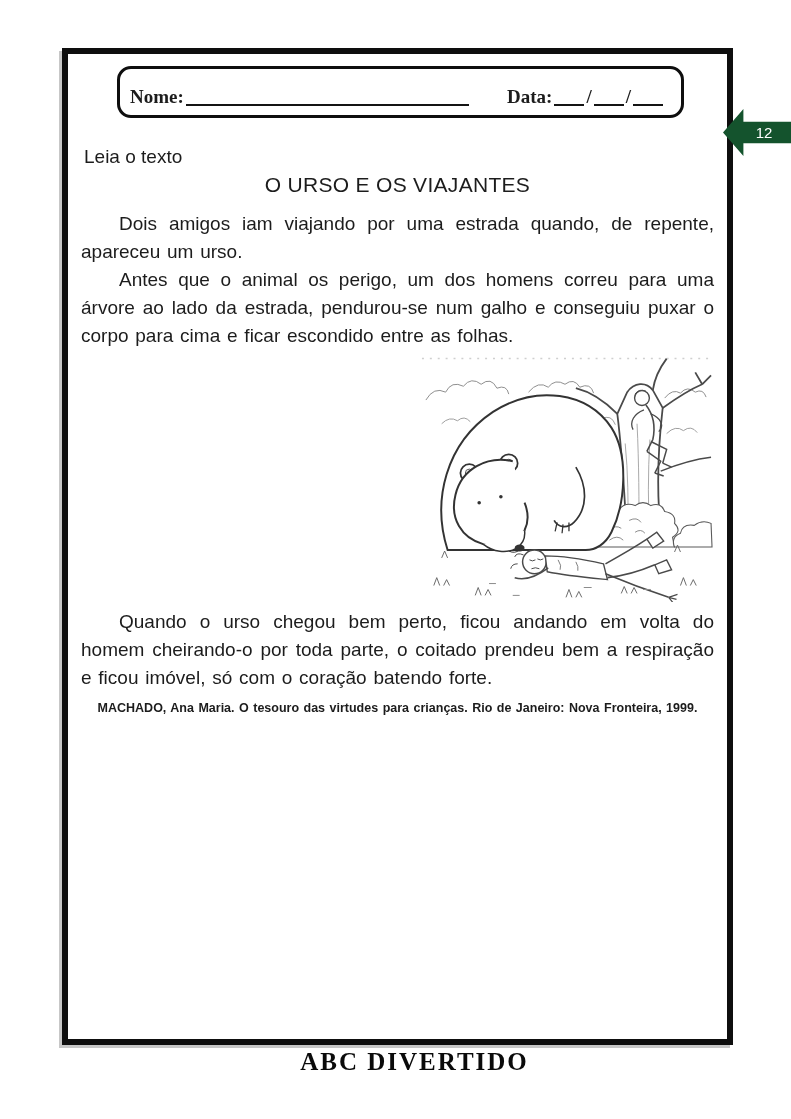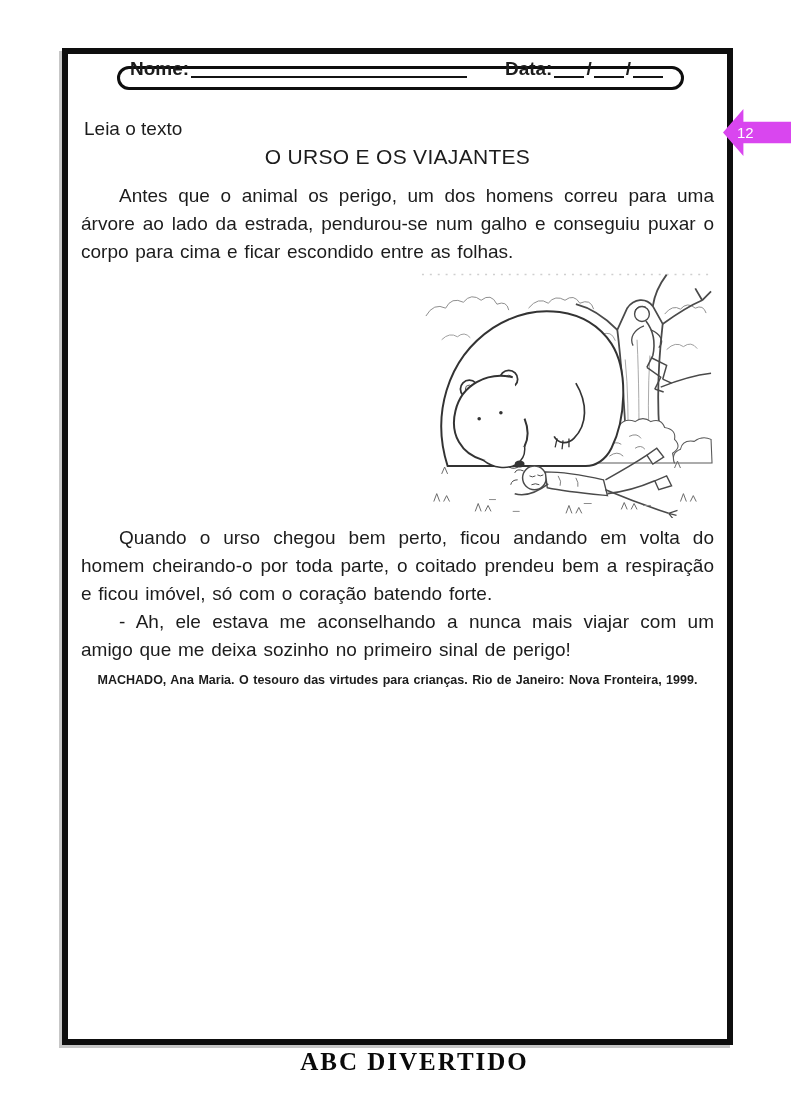--- a/index.html
+++ b/index.html
@@ -26,29 +26,30 @@
     width: 671px;
     height: 997px;
     border: 6px solid #0e0e0e;
     box-sizing: border-box;
     background: #fff;
     box-shadow: -3px 3px 0 #c7c7c7;
     padding: 7px 13px 0 13px;
   }
   .name-box {
     margin: 5px 30px 0 36px;
-    height: 24px;
+    height: 52px;
     border: 3px solid #0e0e0e;
     border-radius: 14px;
     box-sizing: border-box;
     display: flex;
     align-items: flex-end;
     padding: 4px 16px 8px 10px;
     font-size: 19px;
     font-weight: 700;
+    font-family: Liberation Serif, serif;
   }
   .name-box .label { white-space: nowrap; line-height: 20px; }
   .fill-line {
     flex: 1 1 auto;
     border-bottom: 2px solid #141414;
     height: 18px;
     margin: 0 6px 1px 2px;
   }
   .date-group { display: flex; align-items: flex-end; margin-left: 32px; }
   .date-seg {
@@ -111,24 +112,25 @@
     position: absolute;
     right: 0;
     top: 109px;
     width: 68px;
     height: 47px;
     z-index: 5;
   }
   .page-tab .arrow {
     width: 100%;
     height: 100%;
-    background: #d946ef;
+    background: #14532d;
     clip-path: polygon(0% 50%, 30% 0%, 30% 27%, 100% 27%, 100% 73%, 30% 73%, 30% 100%);
     display: flex;
     align-items: center;
+    justify-content: center;
   }
   .page-tab .num {
     color: #ffffff;
     font-size: 15px;
     padding-left: 14px;
   }
 </style>
 </head>
 <body>
 
@@ -147,20 +149,21 @@
         <span class="slash">/</span>
         <span class="date-seg"></span>
       </span>
     </div>
 
     <div class="instruction">Leia o texto</div>
 
     <div class="story-title">O URSO E OS VIAJANTES</div>
 
     <div class="story">
+      <p>Dois amigos iam viajando por uma estrada quando, de repente, apareceu um urso.</p>
       <p>Antes que o animal os perigo, um dos homens correu para uma árvore ao lado da estrada, pendurou-se num galho e conseguiu puxar o corpo para cima e ficar escondido entre as folhas.</p>
 
       <div class="illustration">
         <svg viewBox="0 0 300 252" xmlns="http://www.w3.org/2000/svg">
 
           <path d="M4,6 H296" stroke="#cfcfcf" stroke-width="1.5" stroke-dasharray="2 6" fill="none"></path>
 
           <path d="M8,48 q8,-14 20,-8 q6,-12 18,-6 q8,-10 18,-2 q10,-8 16,4 q10,-4 12,6" fill="none" stroke="#8d8d8d" stroke-width="1"></path>
           <path d="M112,40 q10,-12 20,-5 q7,-9 17,-3 q9,-7 15,3 q11,-5 14,6" fill="none" stroke="#8d8d8d" stroke-width="1"></path>
           <path d="M250,46 q8,-10 16,-5 q7,-8 15,-1 q8,-4 11,5" fill="none" stroke="#8d8d8d" stroke-width="1"></path>
@@ -224,21 +227,20 @@
           <path d="M58,246 l3,-8 3,8 m4,0 l3,-6 3,6" fill="none" stroke="#6a6a6a" stroke-width="1"></path>
           <path d="M150,248 l3,-8 3,8 m4,0 l3,-6 3,6" fill="none" stroke="#6a6a6a" stroke-width="1"></path>
           <path d="M206,244 l3,-7 3,7 m4,0 l3,-6 3,6" fill="none" stroke="#6a6a6a" stroke-width="1"></path>
           <path d="M266,236 l3,-8 3,8 m4,0 l3,-6 3,6" fill="none" stroke="#6a6a6a" stroke-width="1"></path>
           <path d="M24,208 l3,-7 3,7 m230,-6 l3,-7 3,7" fill="none" stroke="#6a6a6a" stroke-width="1"></path>
           <path d="M72,234 h7 M168,238 h8 M228,240 h8 M96,246 h7" fill="none" stroke="#8a8a8a" stroke-width="1"></path>
         </svg>
       </div>
 
       <p class="clear-float">Quando o urso chegou bem perto, ficou andando em volta do homem cheirando-o por toda parte, o coitado prendeu bem a respiração e ficou imóvel, só com o coração batendo forte.</p>
-      <p>- Ah, ele estava me aconselhando a nunca mais viajar com um amigo que me deixa sozinho no primeiro sinal de perigo!</p>
     </div>
 
     <div class="citation">MACHADO, Ana Maria. O tesouro das virtudes para crianças. Rio de Janeiro: Nova Fronteira, 1999.</div>
   </div>
 
   <div class="page-tab">
     <div class="arrow">
       <span class="num">12</span>
     </div>
   </div>

